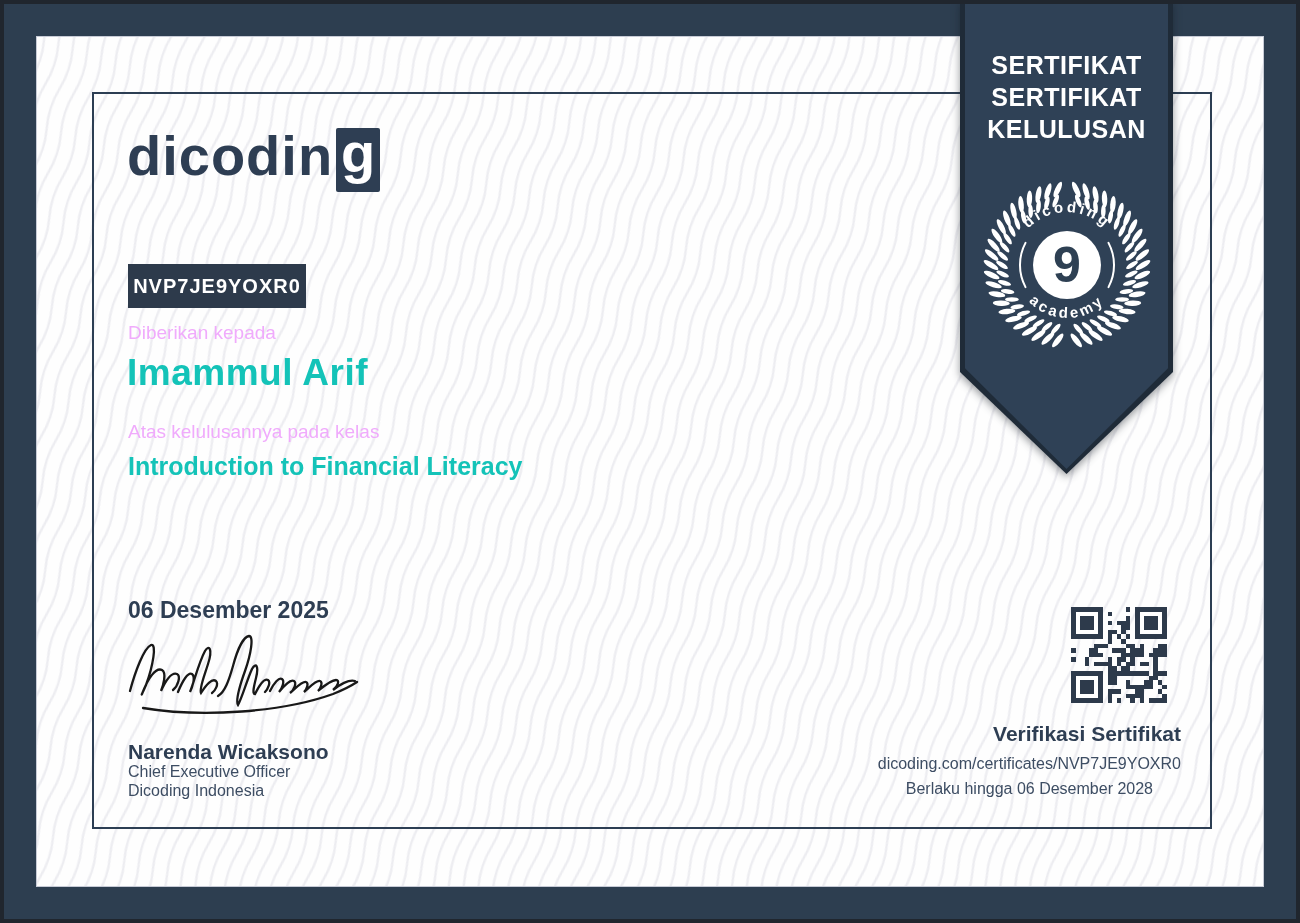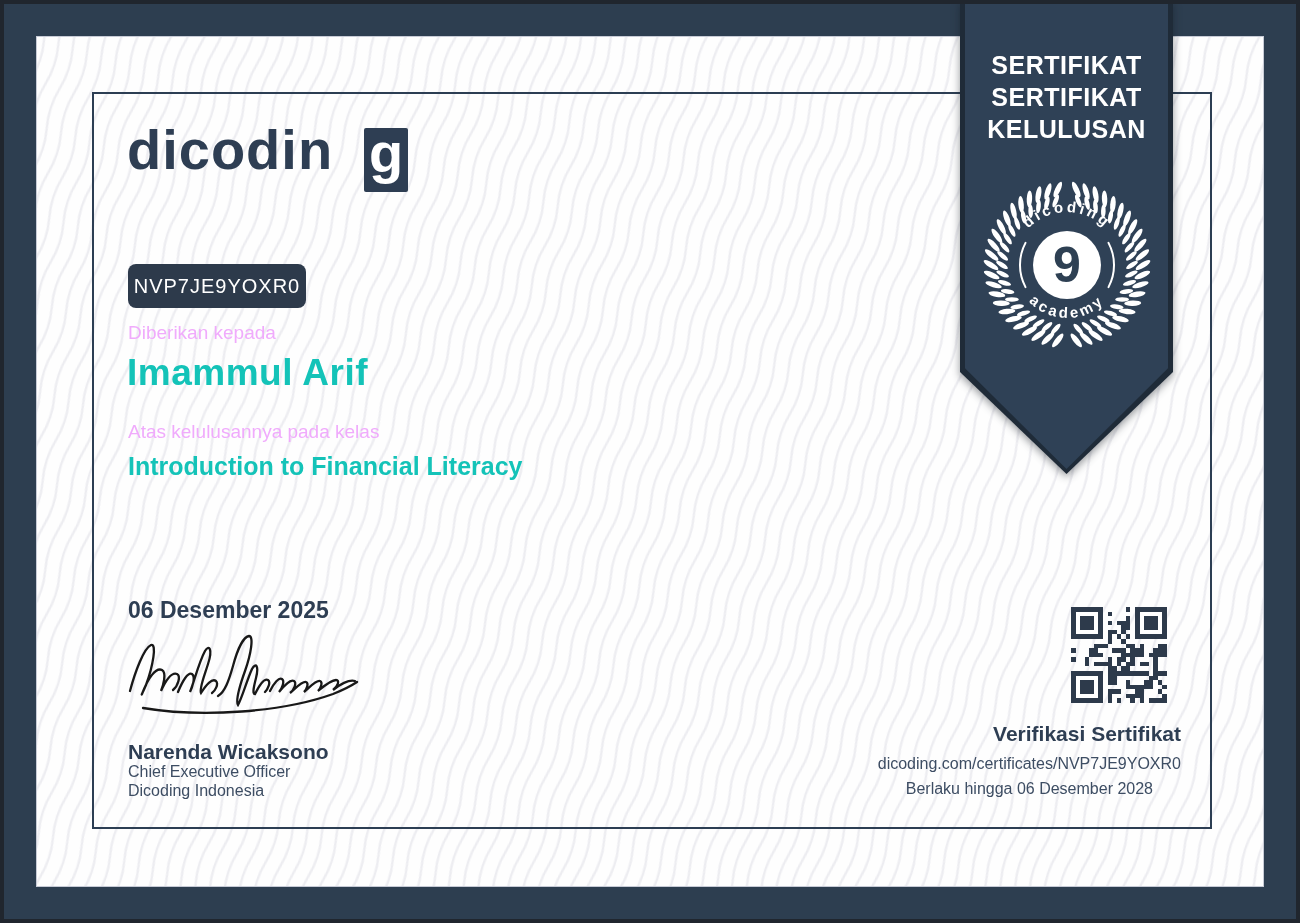--- a/index.html
+++ b/index.html
@@ -19,35 +19,35 @@
   }
   .waves{position:absolute;left:0;top:0;width:100%;height:100%;}
   
   .inner-box{
     position:absolute;left:92px;top:92px;width:1120px;height:737px;
     border:2px solid #2c3e53;box-sizing:border-box;z-index:4;
   }
   .content{position:absolute;left:0;top:0;width:100%;height:100%;z-index:6;}
 
   
-  .logo{position:absolute;left:127px;top:120px;display:flex;align-items:flex-start;gap:28px;}
+  .logo{position:absolute;left:127px;top:120px;display:flex;align-items:center;}
   .logo-text{
     font-weight:bold;font-size:56px;color:#2e3e53;letter-spacing:1px;line-height:60px;
   }
   .logo-gbox{
     margin-left:3px;margin-top:8px;background:#2e3e53;color:#ffffff;
     font-weight:bold;font-size:56px;line-height:46px;
     padding:2px 5px 16px 5px;border-radius:2px;
   }
 
   
   .id-badge{
     position:absolute;left:128px;top:264px;width:178px;height:44px;
-    background:#2d3a4b;border-radius:8px;color:#fff;
-    font-weight:normal;font-size:20px;letter-spacing:1px;
+    background:#2d3a4b;border-radius:0;color:#fff;
+    font-weight:bold;font-size:20px;letter-spacing:1px;
     display:flex;align-items:center;justify-content:center;
   }
   .t-label{position:absolute;left:128px;color:#f0abfc;font-size:19px;}
   .lbl-given{top:322px;}
   .t-name{position:absolute;left:127px;top:352px;color:#14c3b8;font-weight:bold;font-size:37px;letter-spacing:.5px;}
   .lbl-course{top:421px;}
   .t-course{position:absolute;left:128px;top:452px;color:#14c3b8;font-weight:bold;font-size:25px;}
   .t-date{position:absolute;left:128px;top:597px;color:#2e3e53;font-weight:bold;font-size:23px;}
   .sig-svg{position:absolute;left:122px;top:628px;width:252px;height:100px;}
   .sig-name{position:absolute;left:128px;top:740px;color:#2e3e53;font-weight:bold;font-size:21px;}

